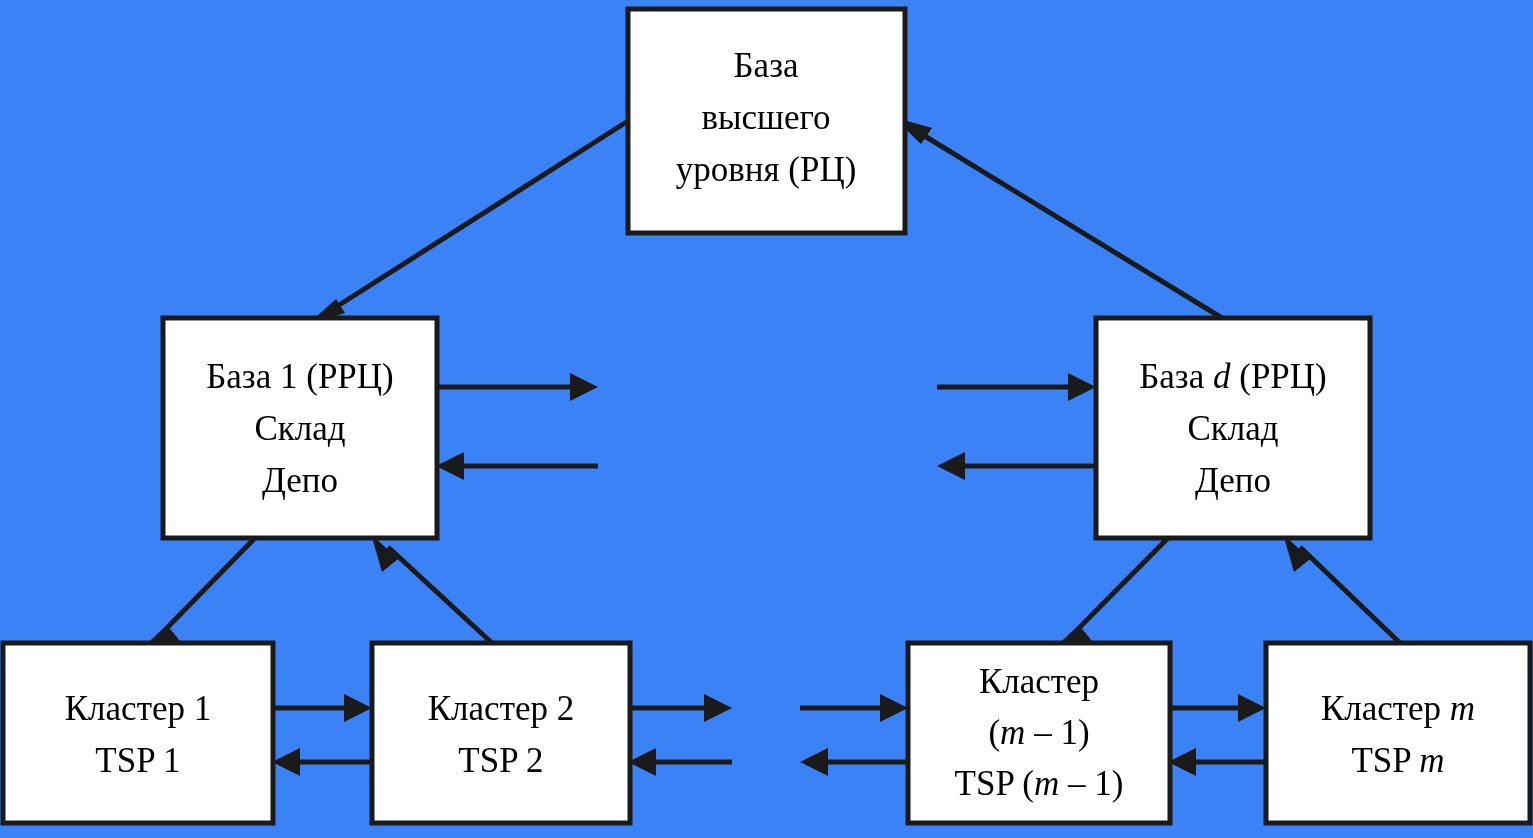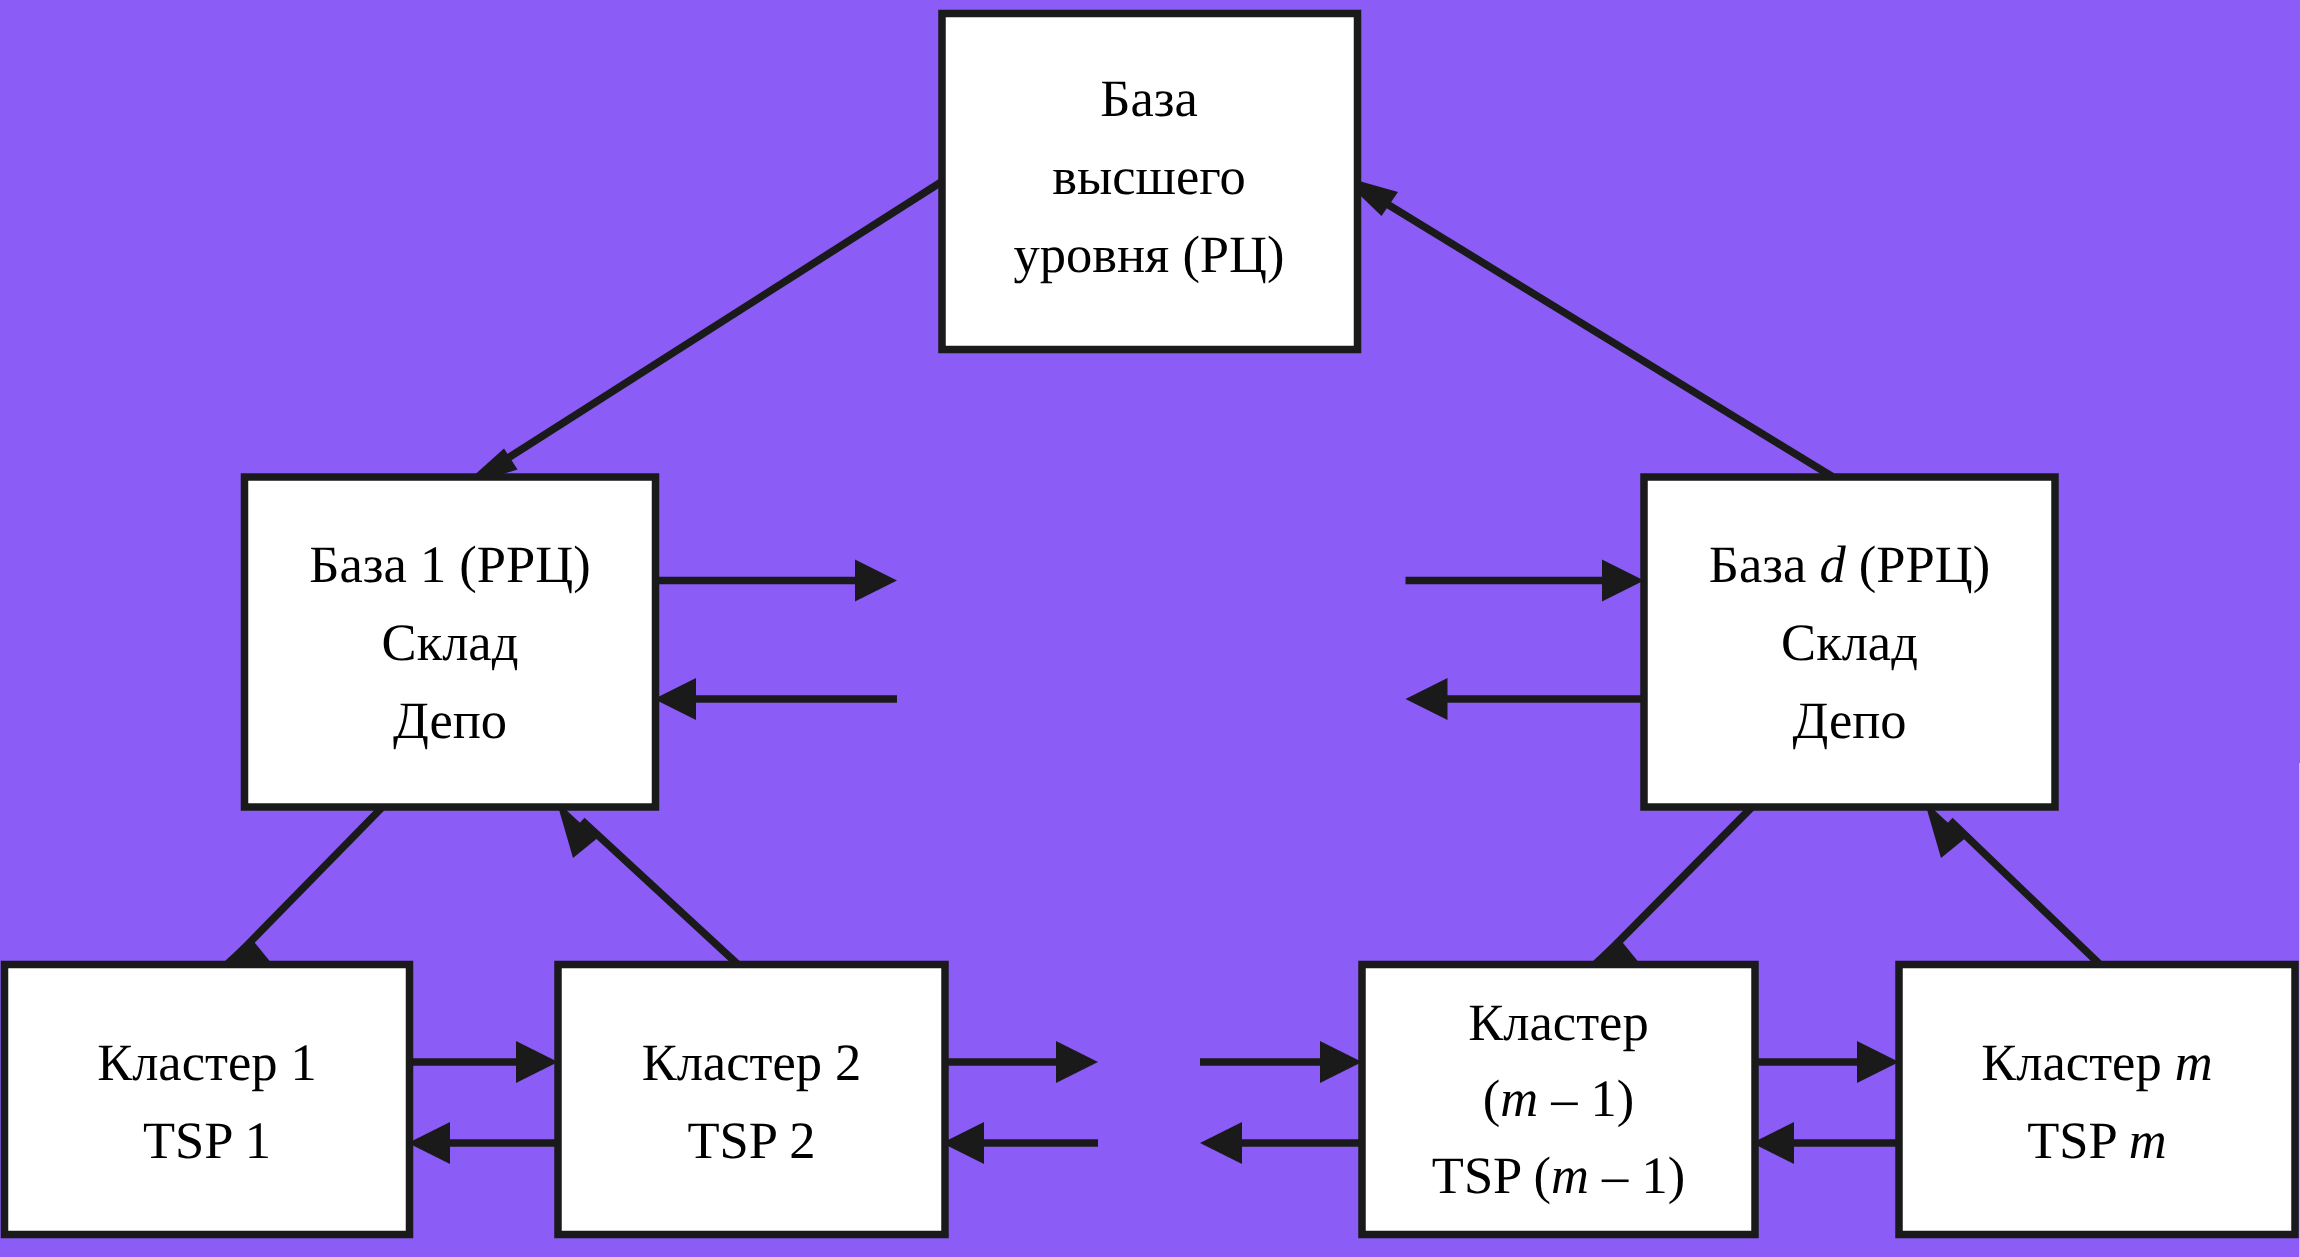--- a/index.html
+++ b/index.html
@@ -7,21 +7,21 @@
     padding: 0;
     background: #ffffff;
   }
   body {
     font-family: "Liberation Serif", "DejaVu Serif", serif;
   }
   #diagram-root {
     position: relative;
     width: 1533px;
     height: 838px;
-    background: #8b5cf6;
+    background: #3b82f6;
     overflow: hidden;
   }
   svg.diagram-canvas {
     position: absolute;
     left: 0;
     top: 0;
     width: 1533px;
     height: 838px;
     display: block;
   }

